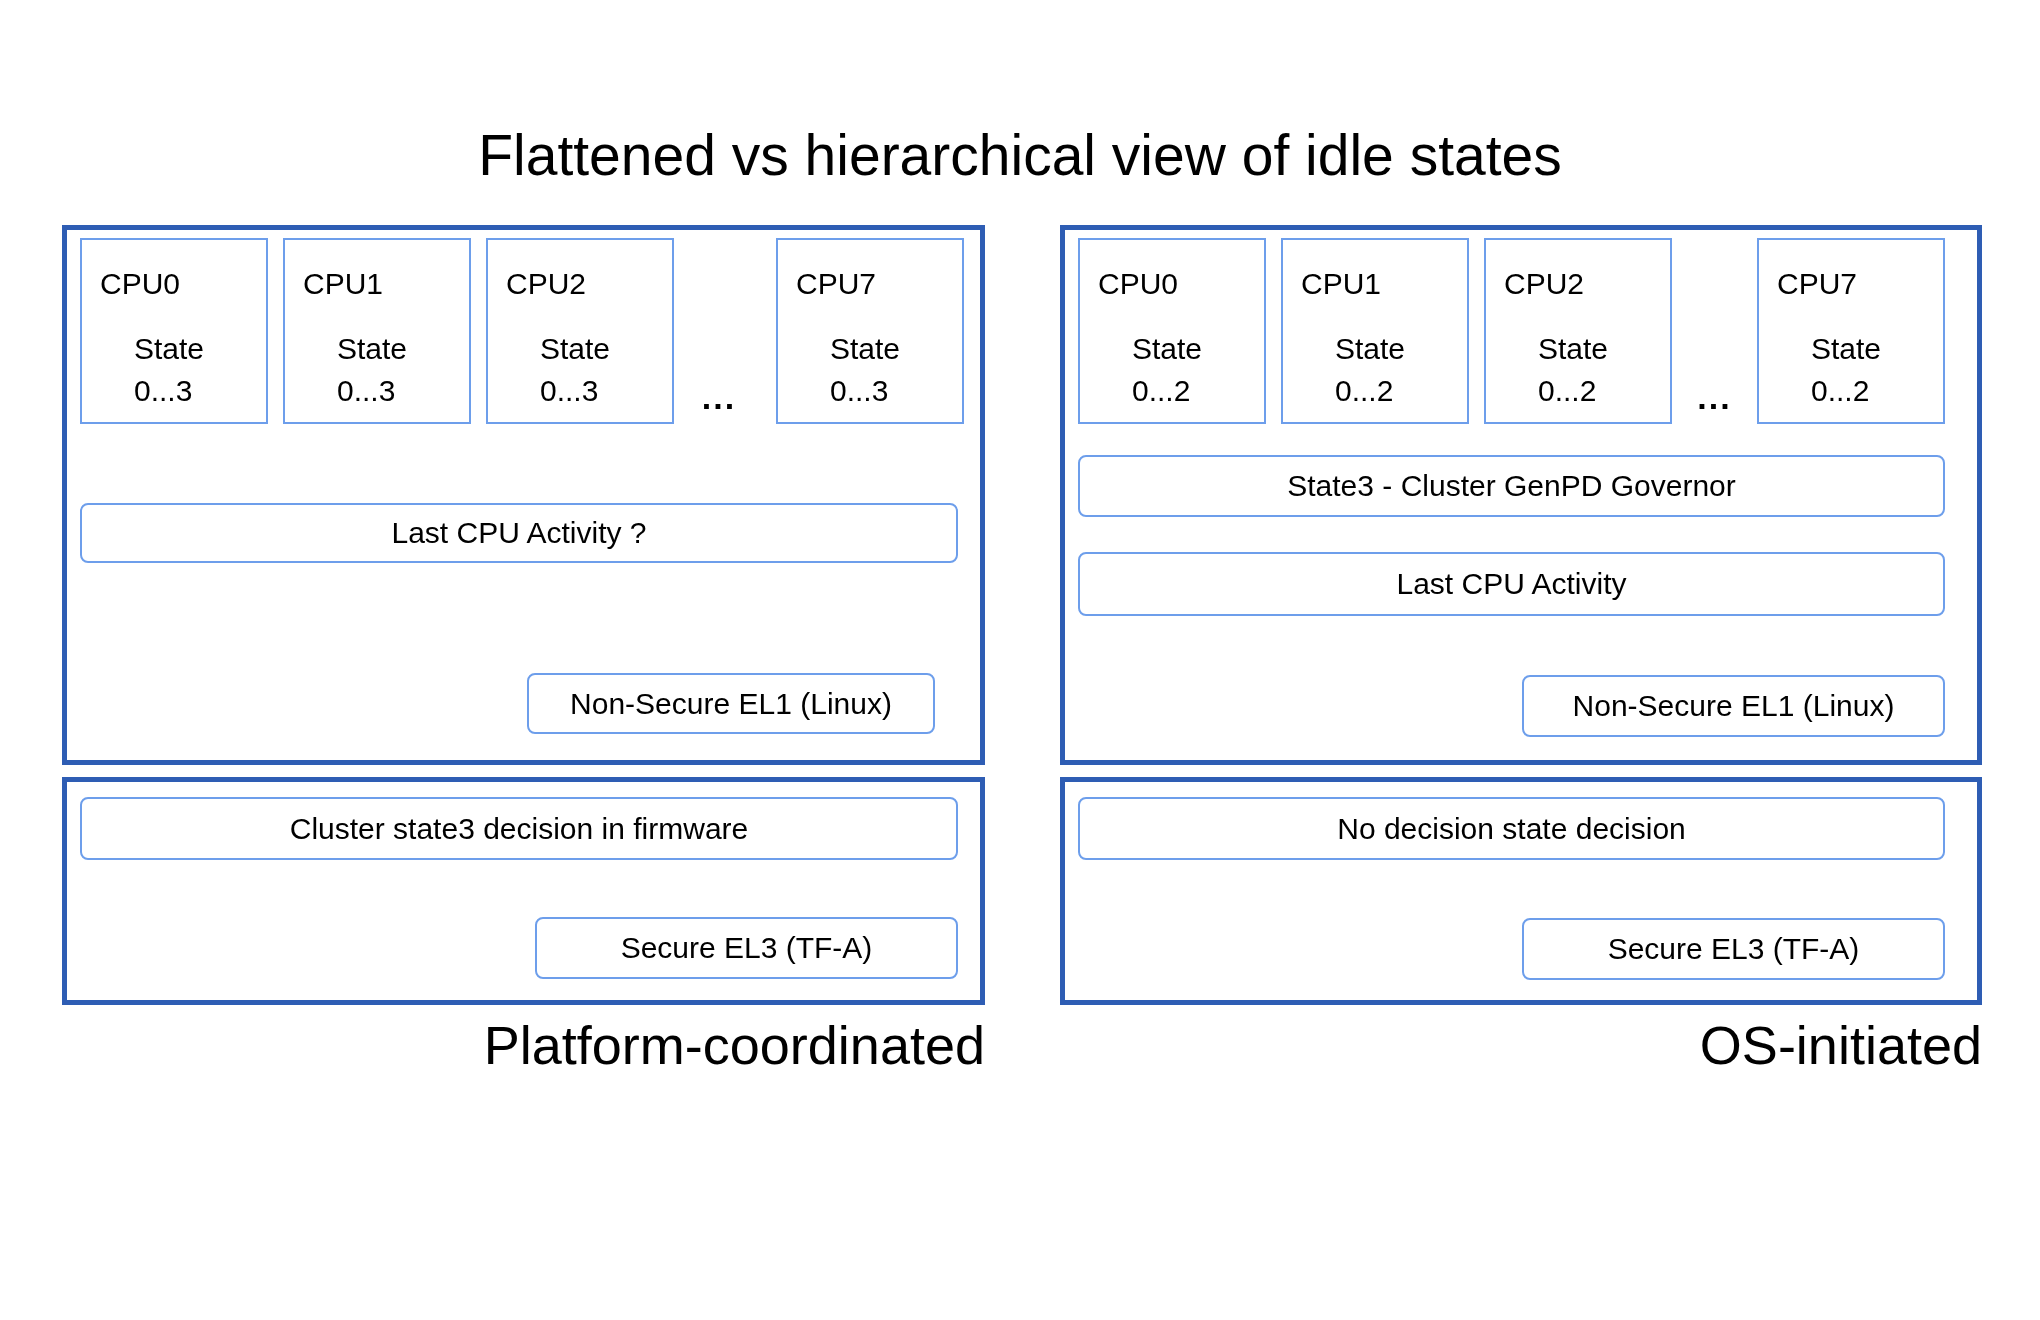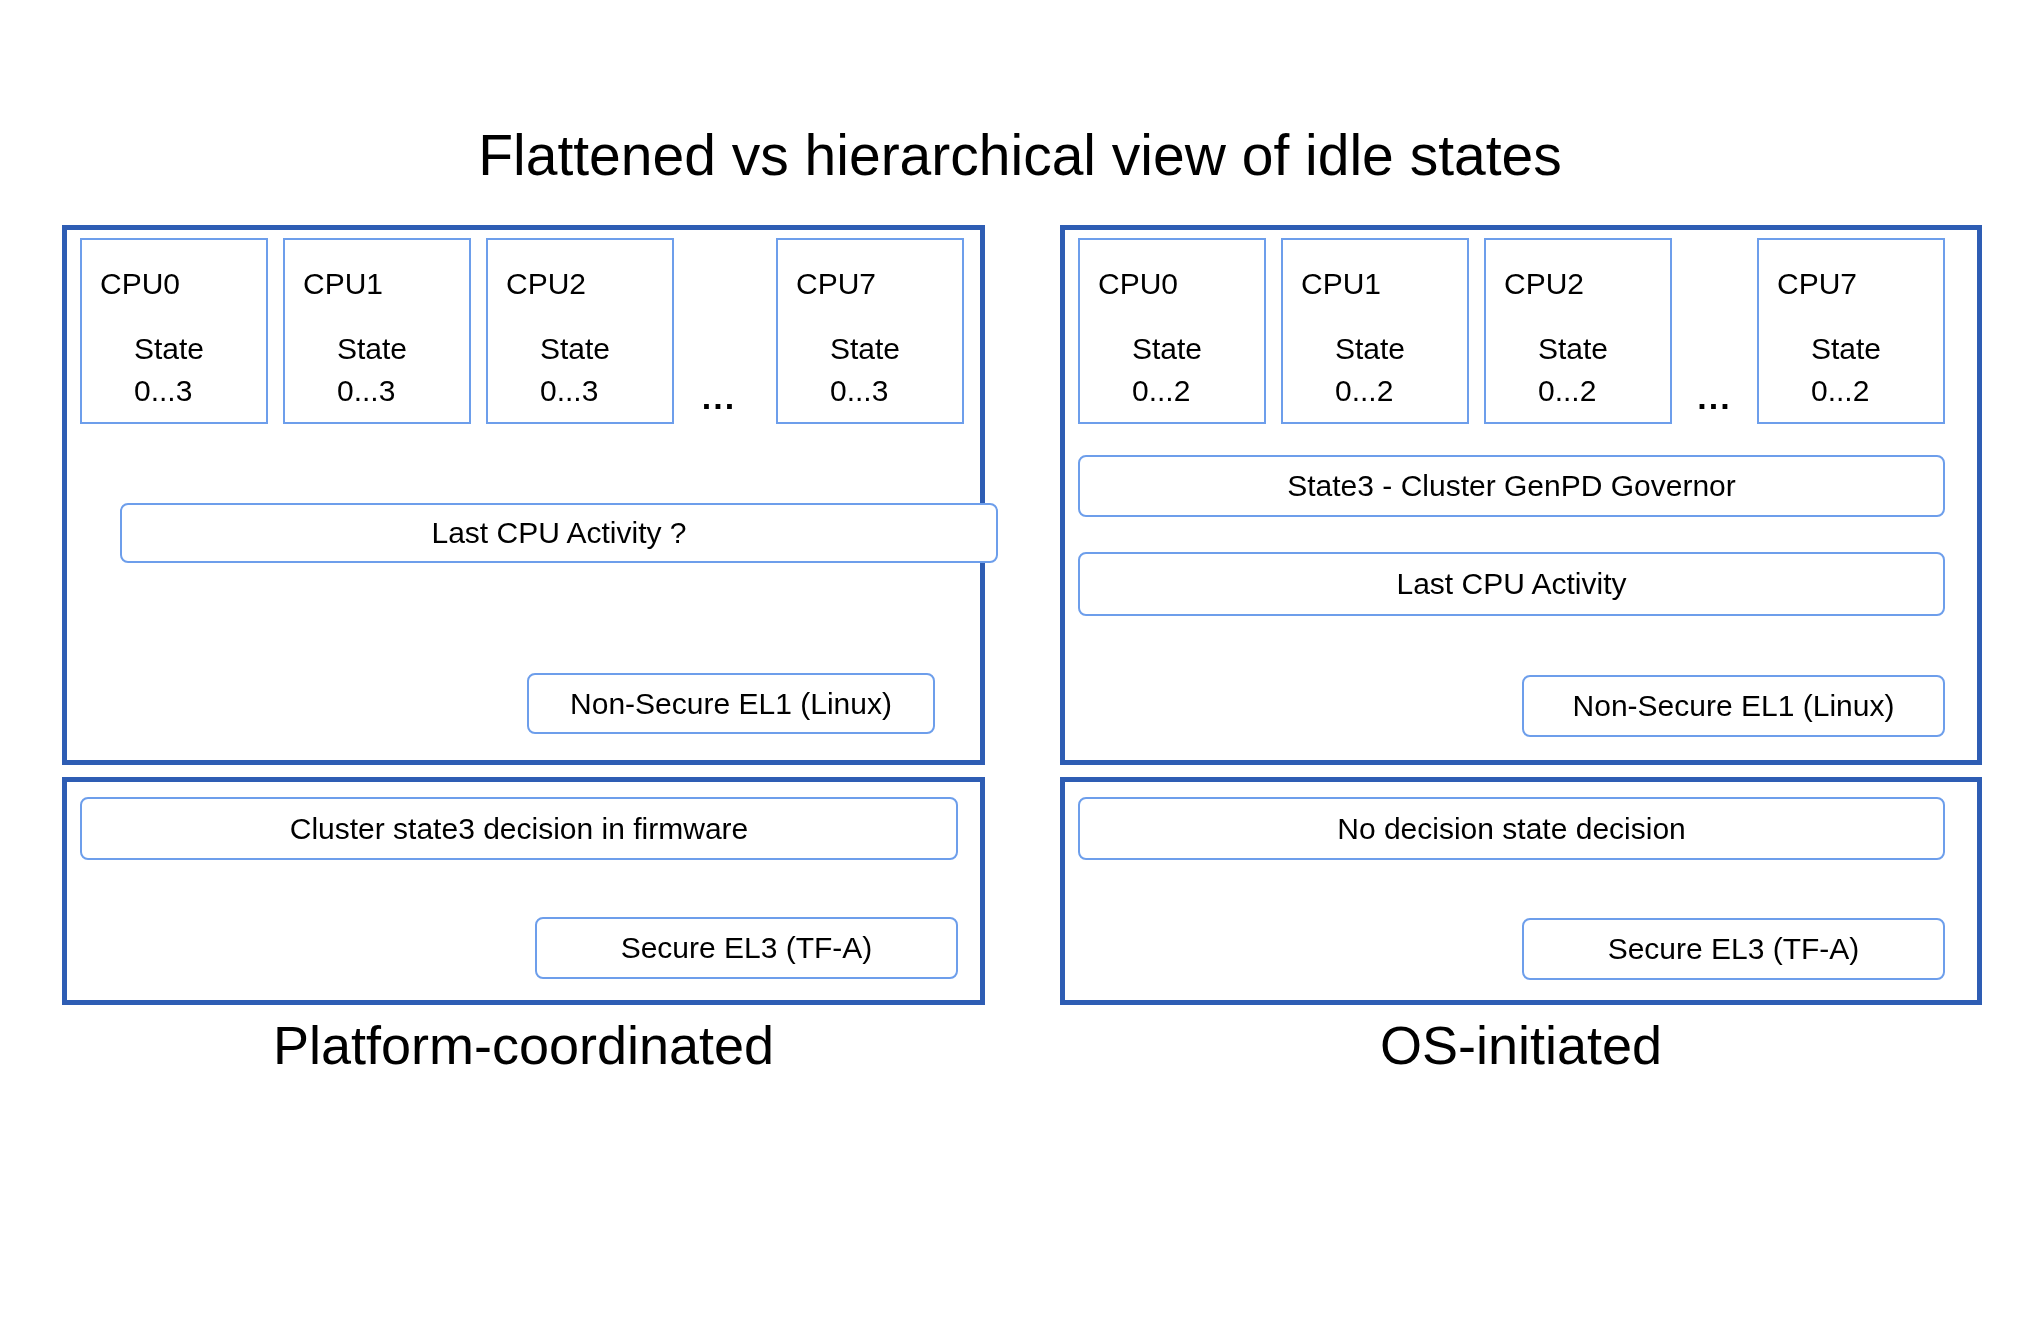--- a/index.html
+++ b/index.html
@@ -34,21 +34,21 @@
     border-radius: 8px;
   }
   .cpu { width: 188px; height: 186px; }
   .cpu-name { position: absolute; top: 27px; left: 18px; font-size: 30px; }
   .cpu-state { position: absolute; bottom: 10px; left: 8px; font-size: 30px; line-height: 42px; margin-left: 44px; }
   .dots {
     position: absolute; font-size: 34px; font-weight: bold;
     text-align: center; letter-spacing: 2px;
   }
   .caption {
-    position: absolute; text-align: center; font-size: 54px; line-height: 1.1;
+    position: absolute; text-align: right; font-size: 54px; line-height: 1.1;
   }
 </style>
 </head>
 <body style="background: rgb(255, 255, 255); color: rgb(0, 0, 0);">
 
 <div class="page">
 
   <div class="title">Flattened vs hierarchical view of idle states</div>
 
   <div class="panel" style="left:62px; top:225px; width:923px; height:540px;"></div>
@@ -76,21 +76,21 @@
   </div>
   <div class="dots" style="left:674px; top:378px; width:90px;">...</div>
   <div class="box cpu" style="left:776px; top:238px;">
     <div class="cpu-name">CPU7</div>
     <div class="cpu-state">
       <div>State</div>
       <div>0...3</div>
     </div>
   </div>
 
-  <div class="box center" style="left:80px; top:503px; width:878px; height:60px;margin-left:40px;">Last CPU Activity ?</div>
+  <div class="box center" style="left:80px; top:503px; width:878px; height:60px;">Last CPU Activity ?</div>
 
   <div class="box center" style="left:527px; top:673px; width:408px; height:61px;">Non-Secure EL1 (Linux)</div>
 
   <div class="panel" style="left:62px; top:777px; width:923px; height:228px;"></div>
 
   <div class="box center" style="left:80px; top:797px; width:878px; height:63px;">Cluster state3 decision in firmware</div>
 
   <div class="box center" style="left:535px; top:917px; width:423px; height:62px;">Secure EL3 (TF-A)</div>
 
   <div class="caption" style="left:62px; top:1016px; width:923px;">Platform-coordinated</div>

